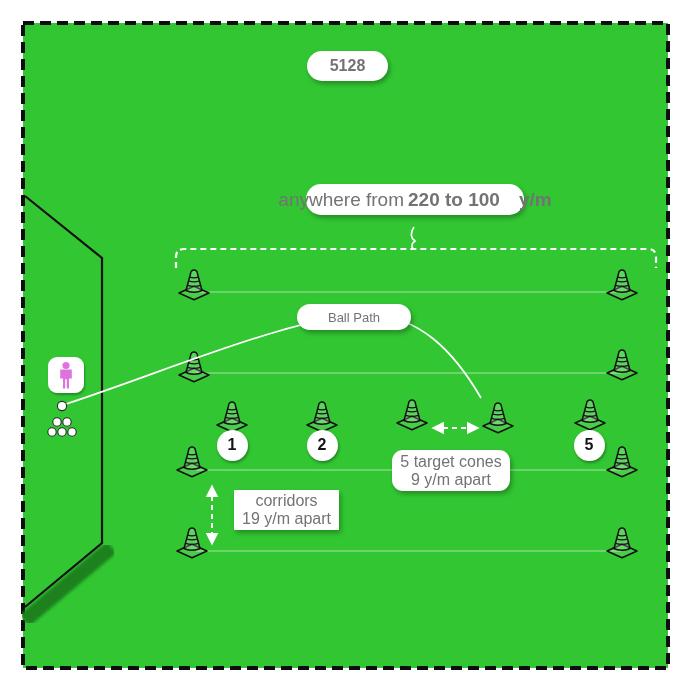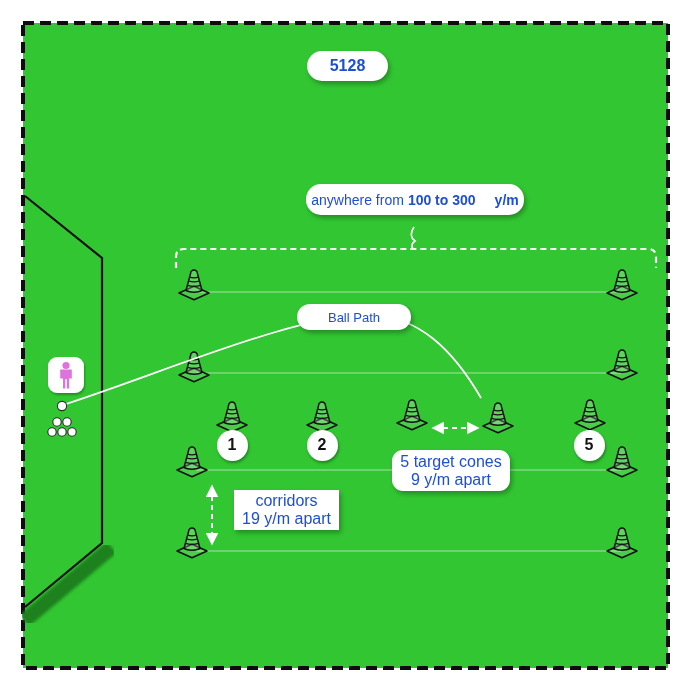--- a/index.html
+++ b/index.html
@@ -2,27 +2,27 @@
 <html style="--shadow: #1F7E1F; --faint: #BFE9BF;"><head>
 <meta charset="utf-8">
 <style>
   html,body{margin:0;padding:0;background:#ffffff;}
   body{font-family:"Liberation Sans",sans-serif;}
   .stage{position:relative;width:691px;height:691px;overflow:hidden;background:#ffffff;}
   svg.scene{position:absolute;left:0;top:0;}
 
   
   .lbl{
-    position:absolute;background:#ffffff;color:#1d4ed8;
+    position:absolute;background:#ffffff;color:#737373;
     display:flex;align-items:center;justify-content:center;text-align:center;
     box-shadow:2px 3px 5px rgba(0,0,0,.30);
     white-space:nowrap;
   }
   #lbl-number{left:307px;top:51px;width:81px;height:30px;border-radius:15px;font-weight:700;font-size:16px;}
-  #lbl-range{left:306px;top:184px;width:218px;height:31px;border-radius:15px;font-size:14px;}
+  #lbl-range{left:306px;top:184px;width:218px;height:31px;border-radius:15px;font-size:19px;}
   #lbl-range .rv{font-weight:700;margin-left:4px;}
   #lbl-range .ru{font-weight:700;margin-left:19px;}
   #lbl-ballpath{left:297px;top:304px;width:114px;height:26px;border-radius:13px;font-size:13px;}
   .lbl2{flex-direction:column;line-height:18px;font-size:16px;}
   #lbl-target{left:392px;top:450px;width:118px;height:41px;border-radius:11px;}
   #lbl-corridors{left:234px;top:490px;width:105px;height:40px;border-radius:0;}
 
   
   .badge{
     position:absolute;width:31px;height:31px;border-radius:50%;
@@ -118,21 +118,21 @@
       <path d="M60.2,369.5 L71.8,369.5 L71.8,378.5 L69,378.5 L69,388.5 L66.8,388.5 L66.8,379.2 L65.2,379.2 L65.2,388.5 L63,388.5 L63,378.5 L60.2,378.5 Z" fill="#DE72DE"></path>
     </g>
   </svg>
 
   <div class="lbl" id="lbl-number">
     <span>5128</span>
   </div>
 
   <div class="lbl" id="lbl-range">
     <span>anywhere from</span>
-    <span class="rv">100 to 300</span>
+    <span class="rv">220 to 100</span>
     <span class="ru">y/m</span>
   </div>
 
   <div class="lbl" id="lbl-ballpath">
     <span>Ball Path</span>
   </div>
 
   <div class="lbl lbl2" id="lbl-target">
     <span>5 target cones</span>
     <span>9 y/m apart</span>

